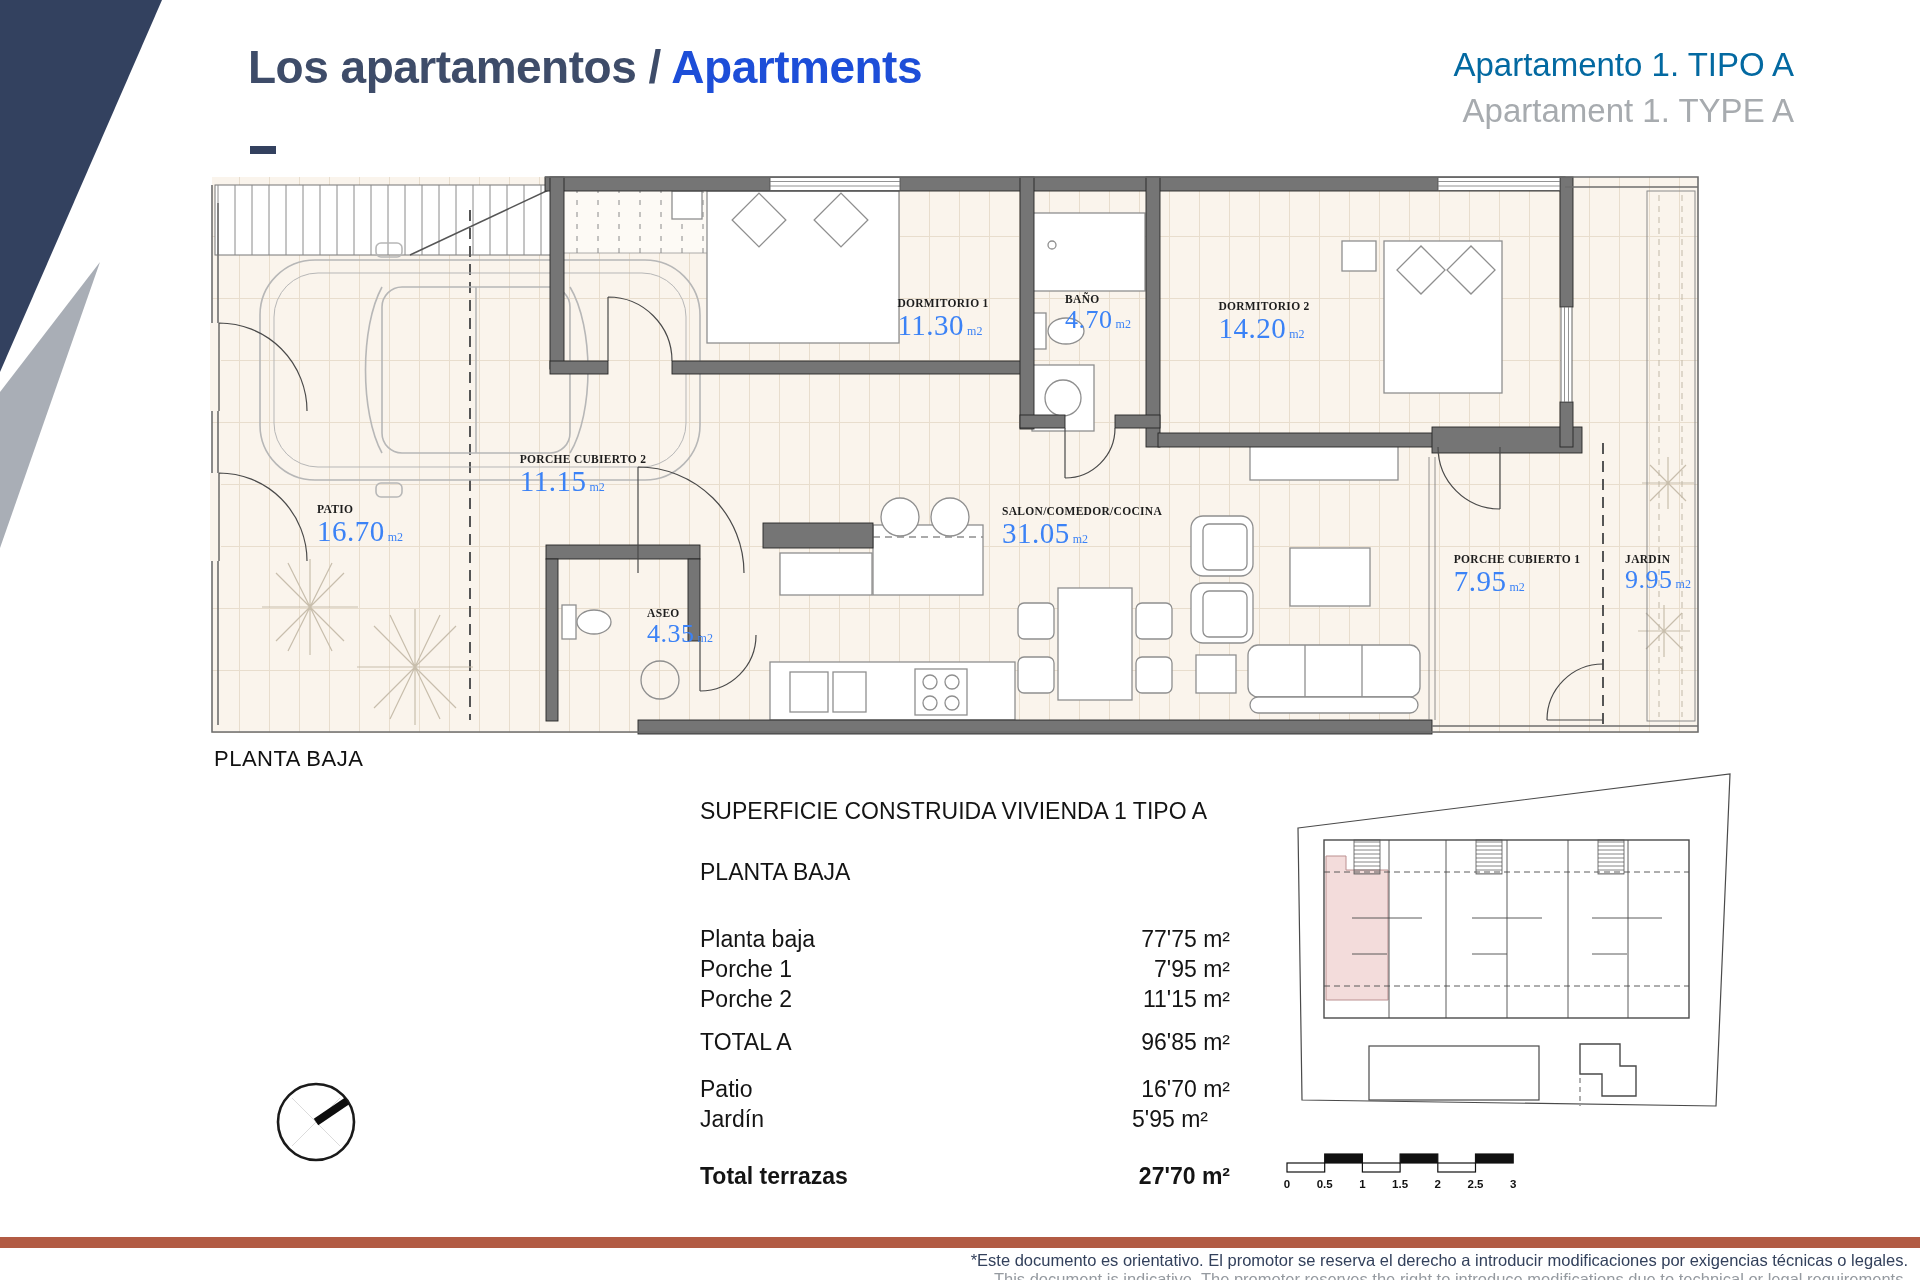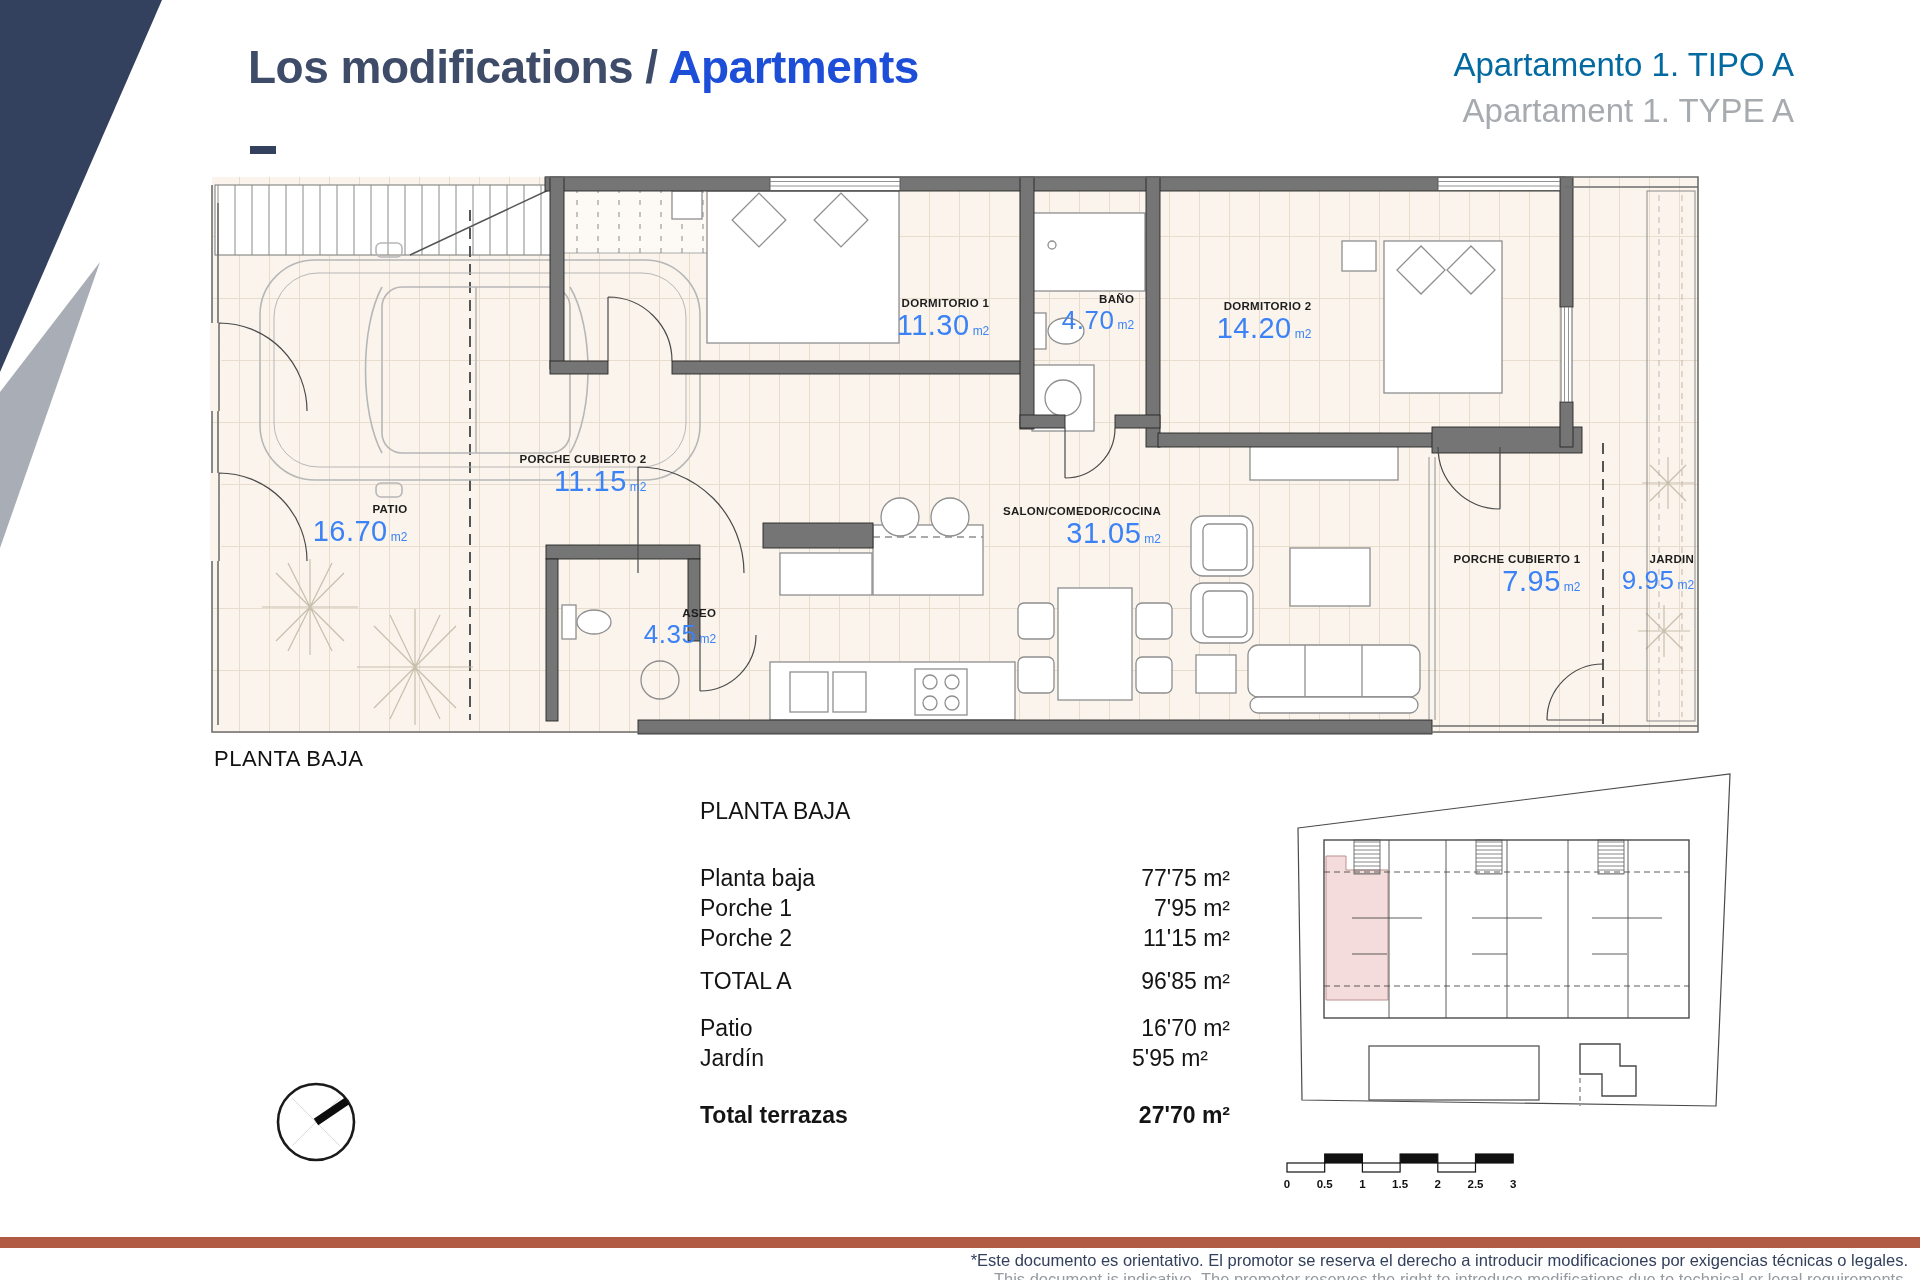--- a/index.html
+++ b/index.html
@@ -20,21 +20,21 @@
   .title .t2{color:#1d4ed8;}
   .title-dash{left:250px;top:146px;width:26px;height:8px;background:#33415f;}
   .subtitle{right:126px;top:42px;text-align:right;font-size:33px;line-height:46px;font-weight:400;}
   .subtitle .s1{color:#0369a1;}
   .subtitle .s2{color:#a7abaf;}
 
   
   .plan-wrap{left:210px;top:175px;width:1490px;height:570px;}
   .plan-caption{left:214px;top:746px;font-size:22px;color:#111;letter-spacing:.5px;}
 
-  .room-label{position:absolute;transform:translateX(-50%);text-align:right;white-space:nowrap;}
+  .room-label{position:absolute;transform:translateX(-50%);text-align:left;white-space:nowrap;font-family:Liberation Serif, serif;}
   .room-name{font-size:11.5px;font-weight:bold;color:#1d1d1d;letter-spacing:.3px;}
   .room-area{color:#3b82f6;}
   .area-num{font-size:29px;letter-spacing:.5px;}
   .area-unit{font-size:12px;margin-left:3px;}
   .small .area-num{font-size:26px;}
 
   
   .summary{left:700px;top:798px;width:530px;font-size:23px;color:#141414;}
   .summary .sum-title{margin:0 0 34px 0;}
   .summary .sum-section{margin:0 0 38px 0;}
@@ -57,21 +57,21 @@
   .disclaimer .d1{color:#33415c;font-weight:normal;}
   .disclaimer .d2{color:#959aa0;}
 </style>
 </head>
 <body>
 
 <div class="abs corner-navy"></div>
 <div class="abs corner-gray"></div>
 
 <div class="abs title">
-  <span class="t1">Los modifications</span><span class="sep"> / </span><span class="t2">Apartments</span>
+  <span class="t1">Los apartamentos</span><span class="sep"> / </span><span class="t2">Apartments</span>
 </div>
 <div class="abs title-dash"></div>
 <div class="abs subtitle">
   <div class="s1">Apartamento 1. TIPO A</div>
   <div class="s2">Apartament 1. TYPE A</div>
 </div>
 
 <div class="abs plan-wrap">
   <svg width="1490" height="570" viewBox="0 0 1490 570">
     <defs>
@@ -281,20 +281,21 @@
   </div>
   <div class="room-label small" style="left:1448px;top:378px">
     <div class="room-name">JARDIN</div>
     <div class="room-area"><span class="area-num">9.95</span><span class="area-unit">m2</span></div>
   </div>
 </div>
 
 <div class="abs plan-caption">PLANTA BAJA</div>
 
 <div class="abs summary">
+  <div class="sum-title">SUPERFICIE CONSTRUIDA VIVIENDA 1 TIPO A</div>
   <div class="sum-section">PLANTA BAJA</div>
   <div class="sum-row">
     <span class="l">Planta baja</span>
       <span class="v">77'75 m²</span>
   </div>
   <div class="sum-row">
     <span class="l">Porche 1</span>
       <span class="v">7'95 m²</span>
   </div>
   <div class="sum-row">

